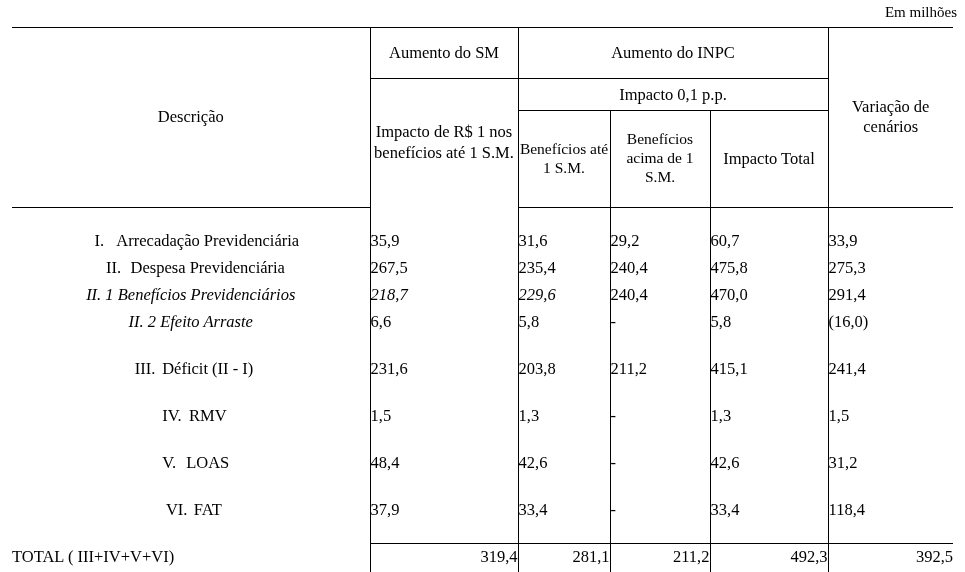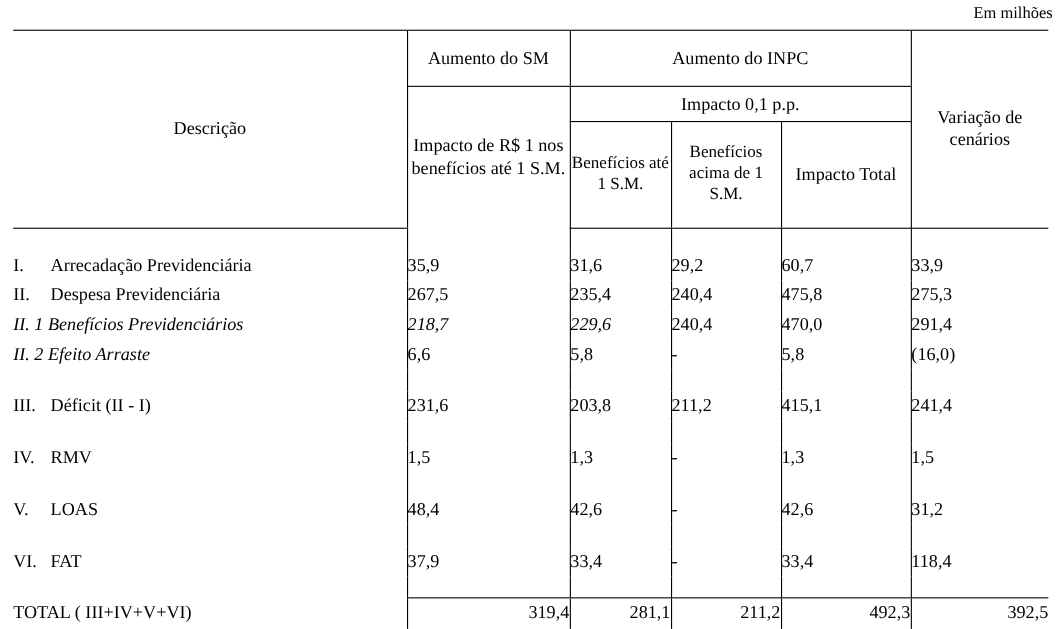--- a/index.html
+++ b/index.html
@@ -55,21 +55,21 @@
   }
   .hdr-desc {
     text-align: center;
     vertical-align: middle;
   }
   .num {
     padding-right: 12px;
     white-space: nowrap;
   }
   .lbl {
-    text-align: left;
+    text-align: center;
     padding-left: 10px;
     white-space: nowrap;
   }
   .rownum { height: 27px; }
   .roman {
     display: inline-block;
     width: 34px;
   }
   .ital {
     font-style: italic;

